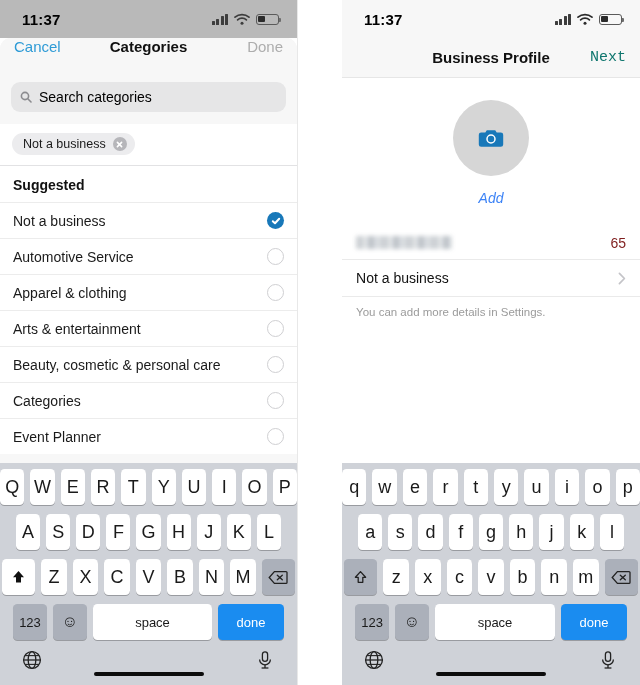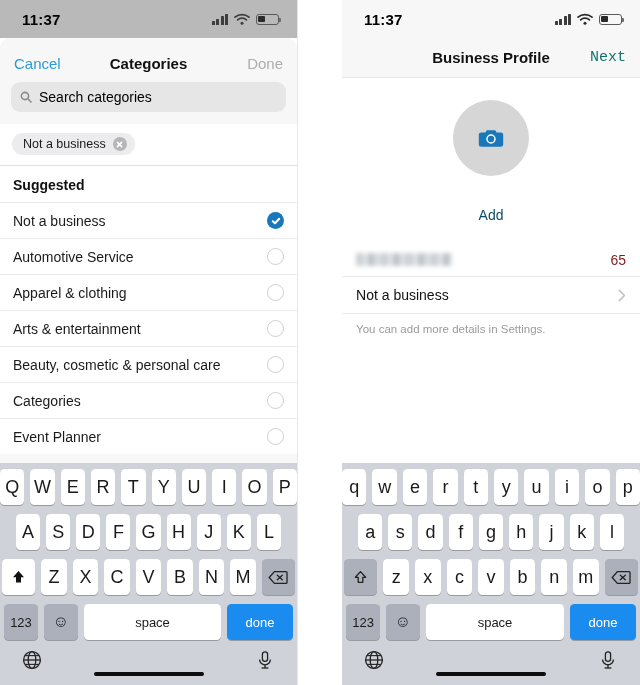--- a/index.html
+++ b/index.html
@@ -37,21 +37,21 @@
     width:2px; height:4px; background:#6d6d6d; border-radius:0 1px 1px 0;
   }
   .batt span { display:block; height:100%; width:38%; background:#2b2b2b; border-radius:1px; }
 
   
   .sheet {
     position:absolute; top:38px; left:0; right:0; bottom:0;
     background:#f7f7f7; border-radius:11px 11px 0 0; overflow:hidden;
   }
   .navbar {
-    height: 40px; display:flex; align-items:flex-end; padding: 6px 14px;
+    height: 40px; display:flex; align-items:flex-start; padding: 0 14px;
     background:#f7f7f7; position:relative;
   }
   .nav-left { font-size: 15px; color:#2e9bd6; }
   .nav-title {
     position:absolute; left:0; right:0; text-align:center;
     font-size:15px; font-weight:700; color:#111; pointer-events:none;
   }
   .nav-right { margin-left:auto; font-size:15px; color:#adadad; }
   .nav-right.active { color:#0f766e;font-family:Liberation Mono, monospace; }
 
@@ -106,21 +106,21 @@
   .rnav {
     height:40px; background:#f7f7f7; display:flex; align-items:center;
     padding:0 14px; position:relative; border-bottom:1px solid #e6e6e6;
   }
   .avatar-zone { padding: 22px 0 0; text-align:center; }
   .avatar {
     width:76px; height:76px; border-radius:50%; background:#d6d6d6;
     margin:0 auto; display:flex; align-items:center; justify-content:center;
   }
   .cam { width:26px; height:22px; }
-  .add-label { font-size:14px; color:#0c4a6e; margin-top:31px; }
+  .add-label { font-size:14px; color:#3b82f6; margin-top:14px;font-style:italic; }
 
   .namerow {
     margin-top:20px; height:34px; display:flex; align-items:center;
     justify-content:space-between; padding: 0 14px;
     border-bottom:1px solid #eaeaea;
   }
   .redact {
     width:96px; height:13px; border-radius:1px;
     background: repeating-linear-gradient(90deg,
       #c9cdd1 0 7px, #dfe2e5 7px 12px, #b9bfc5 12px 18px, #d6dade 18px 25px);
@@ -147,21 +147,21 @@
   .key {
     height:36px; background:#fff; border-radius:4.5px;
     display:flex; align-items:center; justify-content:center;
     font-size:18px; color:#1a1a1a; box-shadow:0 1px 0 rgba(0,0,0,.26);
   }
   .krow.r1 .key, .krow.r2 .key { width:26px; }
   .krow.r3 .key.ltr { width:26px; }
   .key.mod { background:#abb0ba; width:34px; }
   .key.mod.on { background:#fff; }
   .krow.r3 { gap:6px; padding:0 2px; }
-  .krow.r4 { gap:6px; padding:0 4px; margin-bottom:0; }
+  .krow.r4 { gap:6px; padding:0 13px; margin-bottom:0; }
   .key.num { width:34px; font-size:13px; background:#abb0ba; }
   .key.emo { width:34px; background:#abb0ba; font-size:16px; }
   .key.space { flex:1; font-size:13px; }
   .key.done { width:66px; background:#1a8cf0; color:#fff; font-size:13px; }
   .shift-ic { width:17px; height:17px; }
   .bksp-ic { width:20px; height:15px; }
   .kbar {
     position:absolute; left:0; right:0; bottom:0; height:50px;
     display:flex; align-items:center; justify-content:space-between;
     padding: 0 22px;

